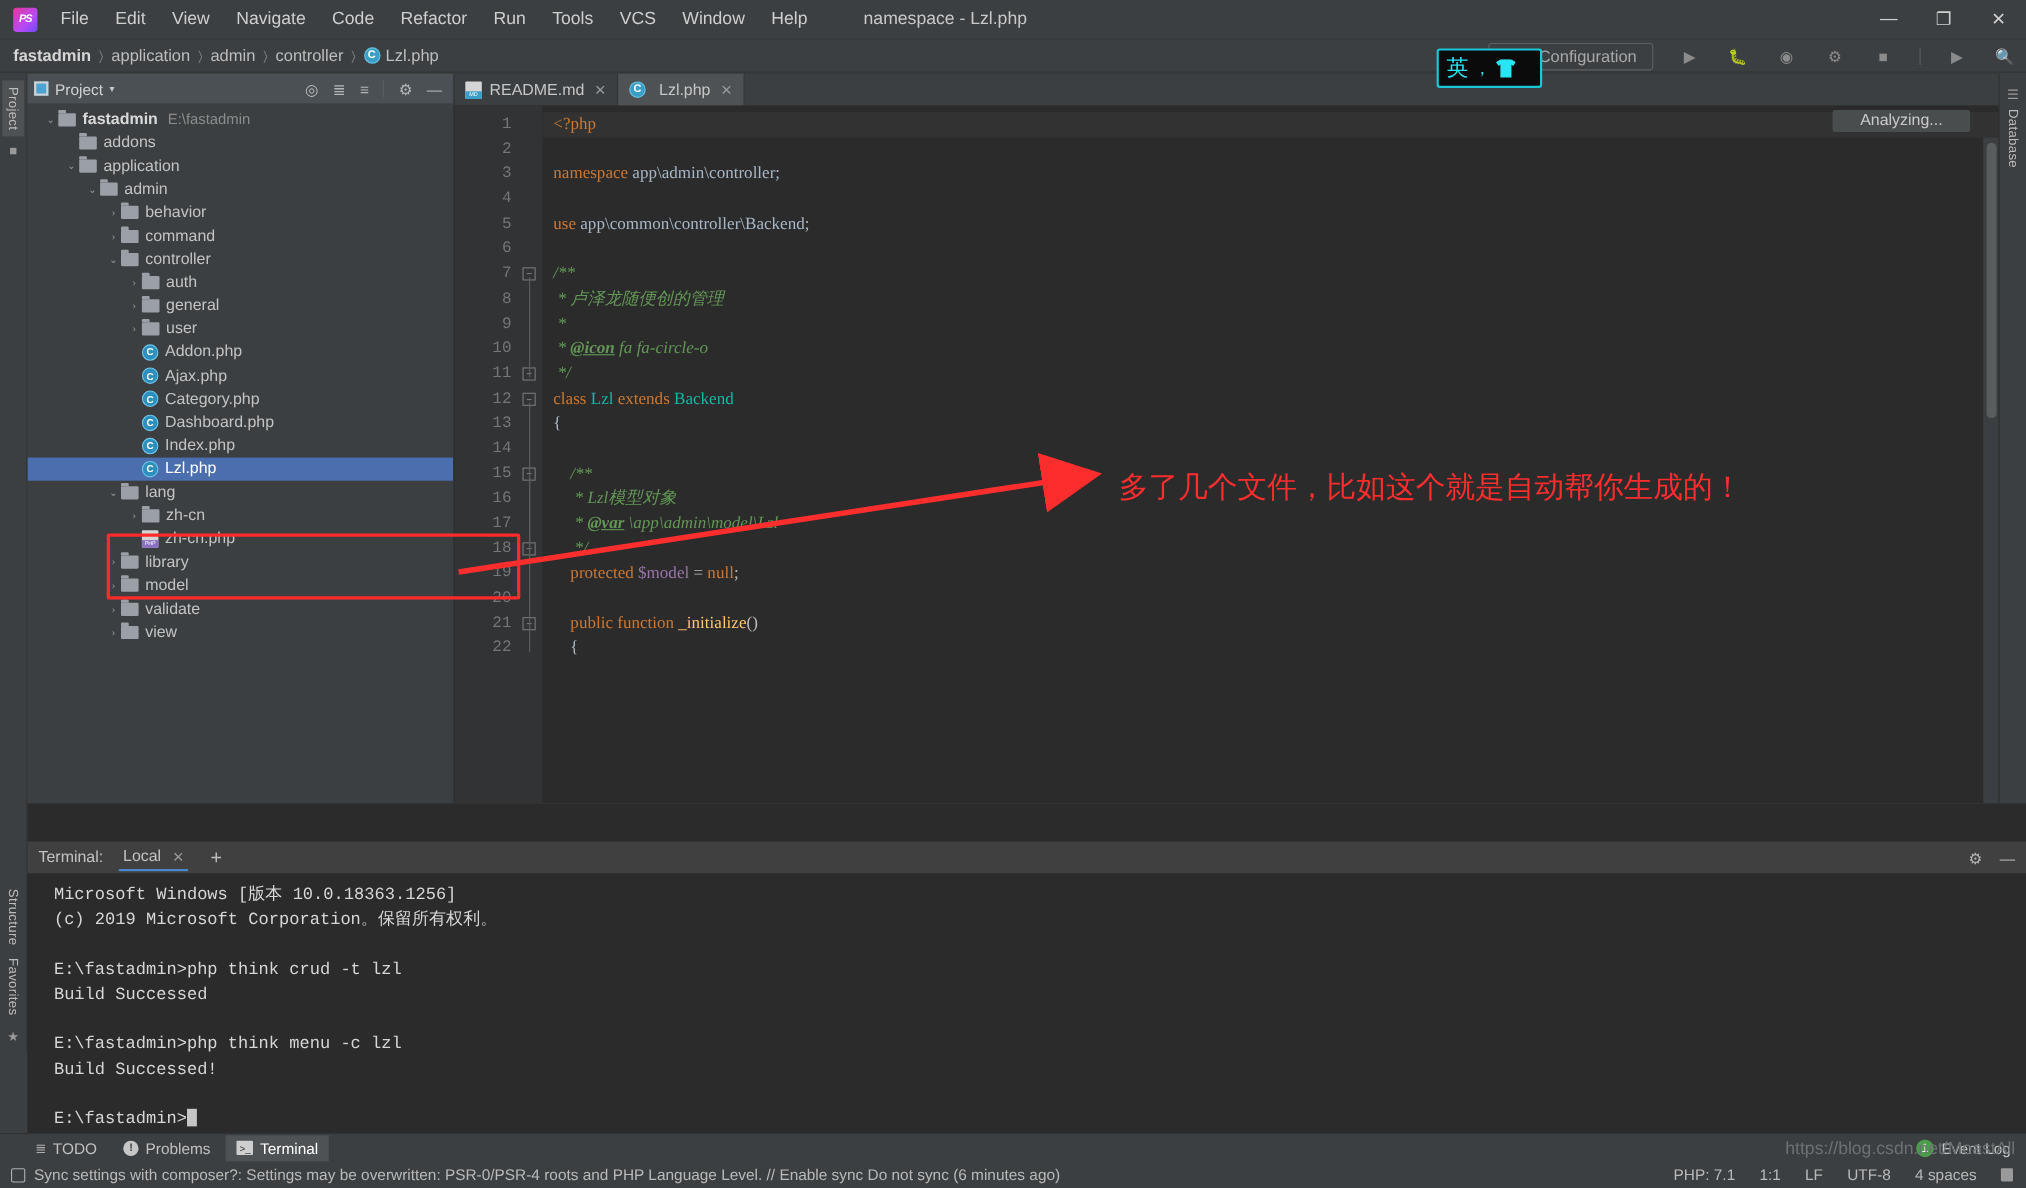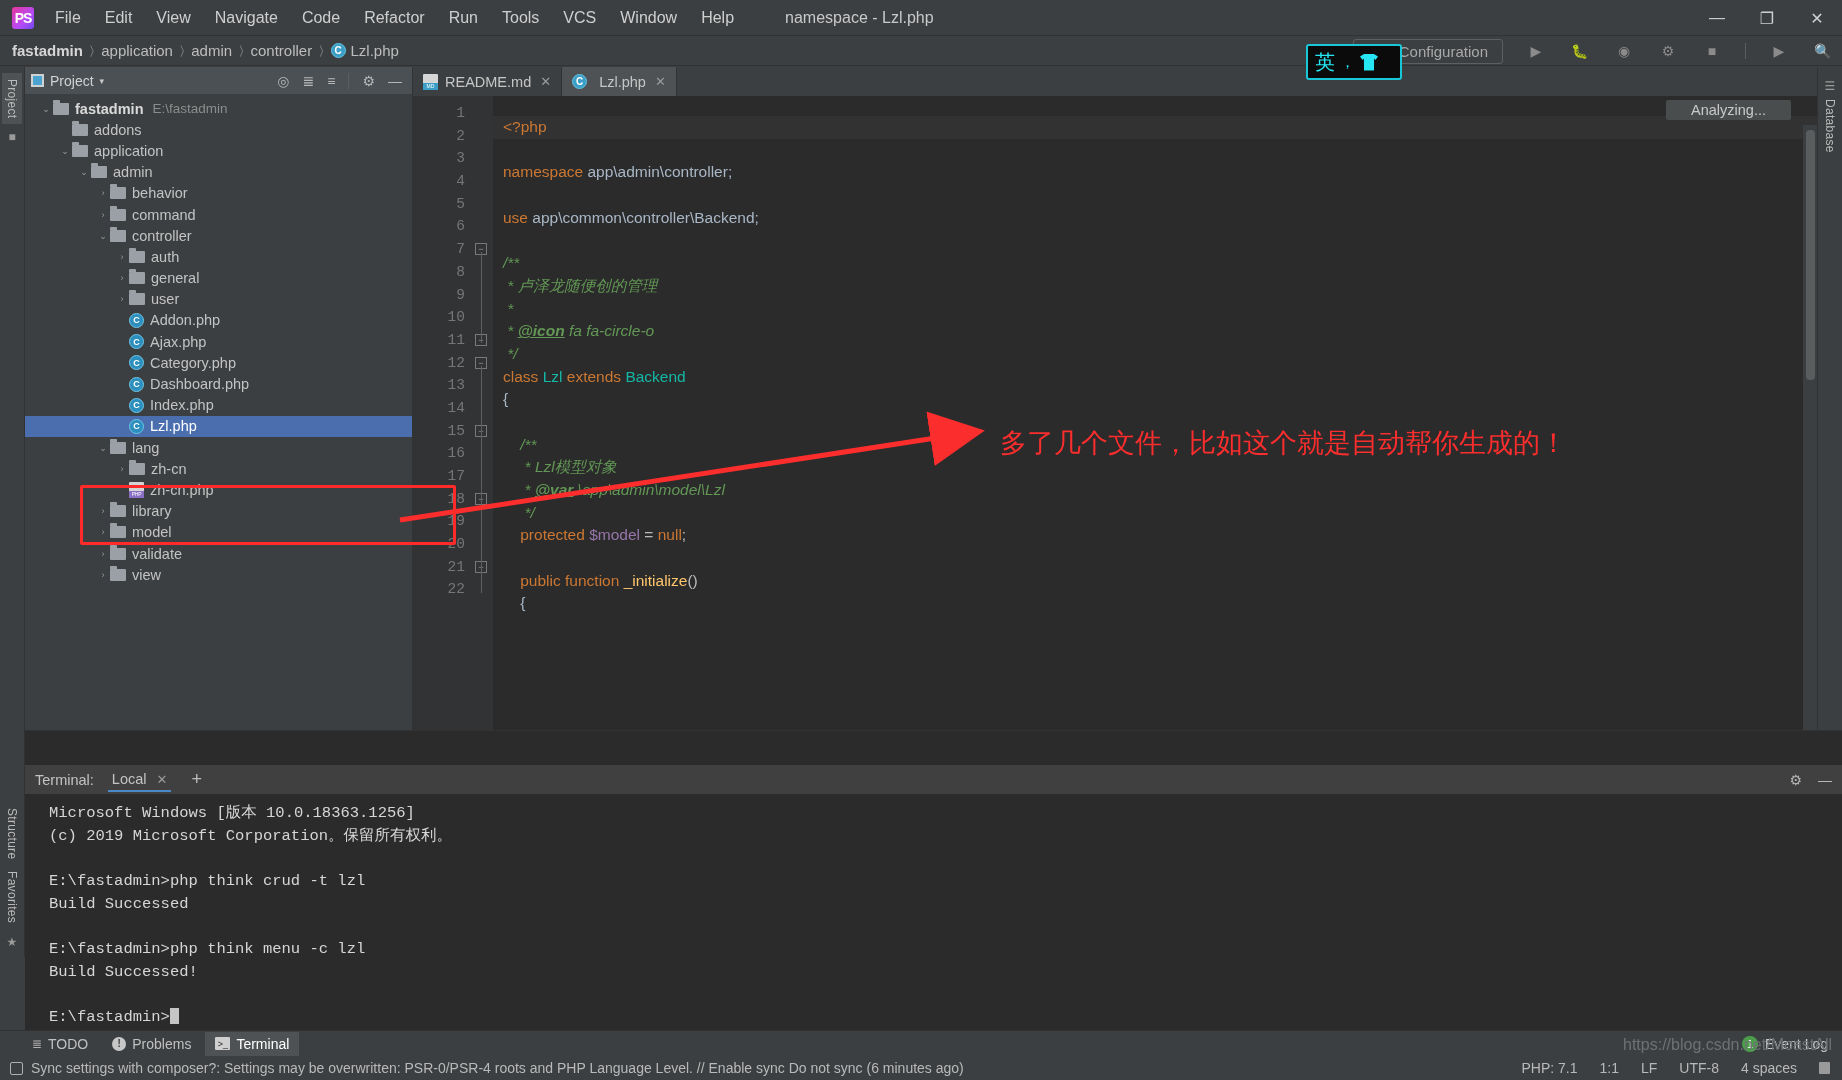--- a/index.html
+++ b/index.html
@@ -14,21 +14,21 @@
 
   
   .titlebar {
     height: 36px; background: #3c3f41; display: flex; align-items: center;
     border-bottom: 1px solid #323232; position: relative;
   }
   .ps-logo {
     width: 22px; height: 22px; margin: 0 10px 0 12px; border-radius: 3px;
     background: linear-gradient(135deg,#e6379a 0%, #b74af7 60%, #6f4bf0 100%);
     display: flex; align-items: center; justify-content: center;
-    color: #fff; font-size: 14px; font-weight: bold; letter-spacing: -1px;
+    color: #fff; font-size: 10px; font-weight: bold; letter-spacing: -1px; font-style: italic;
   }
   .menu { display: flex; align-items: center; gap: 2px; }
   .menu-item {
     font-size: 16px; color: #cfcfcf; padding: 4px 11px; cursor: default;
   }
   .win-title {
     font-size: 16px; color: #c9c9c9; margin-left: 40px;
   }
   .wincontrols {
     position: absolute; right: 0; top: 0; height: 36px; display: flex;
@@ -166,22 +166,22 @@
   .foldcol {
     width: 22px; background: #313335; flex: 0 0 22px; padding-top: 6px; position: relative;
   }
   .foldbox {
     position: absolute; left: 4px; width: 12px; height: 12px; border: 1px solid #787878;
     color: #9a9a9a; font-size: 9px; line-height: 10px; text-align: center;
   }
   .foldline { position: absolute; left: 9.5px; width: 1px; background: #5e6060; }
 
   .codelines {
-    flex: 1; font-family: Liberation Sans, sans-serif; font-size: 15.5px;
-    padding-top: 20px; position: relative; overflow: hidden;
+    flex: 1; font-family: Liberation Serif, serif; font-size: 15.5px;
+    padding-top: 6px; position: relative; overflow: hidden;
   }
   .cline { height: 22.7px; line-height: 22.7px; white-space: pre; padding-left: 10px; }
   .cline.cur { background: #323232; }
   .k-kw { color: #cc7832; }
   .k-com { color: #629755; font-style: italic; }
   .k-tag { color: #629755; font-style: italic; text-decoration: underline; font-weight: bold; }
   .k-cls { color: #14b8a6; }
   .k-var { color: #9876aa; }
   .k-fn { color: #ffc66d; }
   .k-def { color: #a9b7c6; }
@@ -233,21 +233,21 @@
   .statusbar {
     position: absolute; left: 0; right: 0; bottom: 0; height: 24px;
     background: #3c3f41; display: flex; align-items: center; padding-left: 10px;
     font-size: 14px; color: #b9b9b9; gap: 8px;
   }
   .status-ico { width: 13px; height: 13px; border: 1.5px solid #b0b0b0; border-radius: 2px; }
   .status-right { position: absolute; right: 12px; display: flex; align-items: center; gap: 22px; }
   .lock-ico { width: 11px; height: 12px; background: #9a9a9a; border-radius: 1px; }
 
   
-  .anno-layer { position: absolute; inset: 0; pointer-events: none; z-index: 50; }
+  .anno-layer { position: absolute; inset: 0; pointer-events: none; z-index: 50; margin-left: 17px; }
   .anno-box {
     position: absolute; border: 3px solid #ff2a2a; border-radius: 2px;
   }
   .anno-text {
     position: absolute; color: #fb2d2d; font-size: 27px; white-space: nowrap;
     font-family: "DejaVu Sans", sans-serif;
   }
   .watermark {
     position: absolute; right: 10px; bottom: 26px; color: #6e7173; font-size: 16px;
     font-family: "Liberation Sans", sans-serif;

